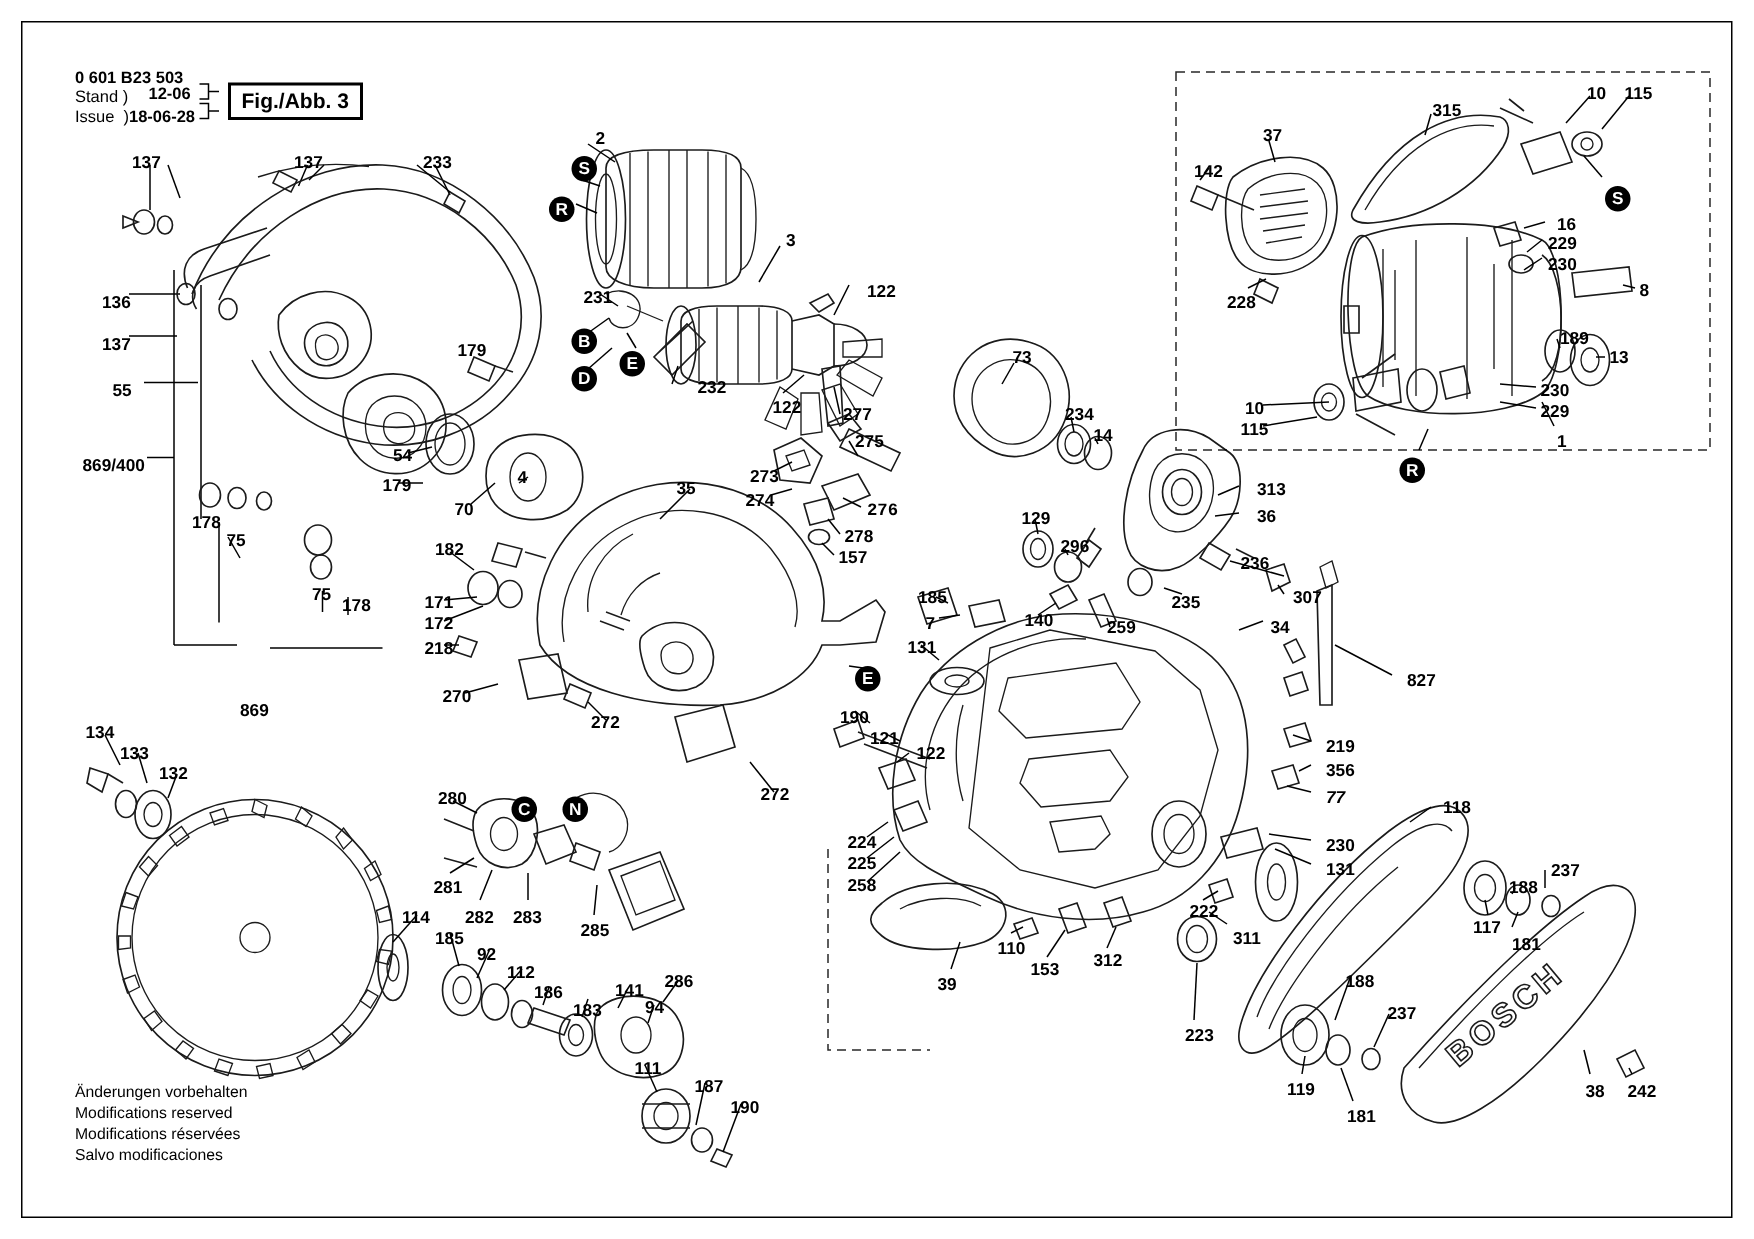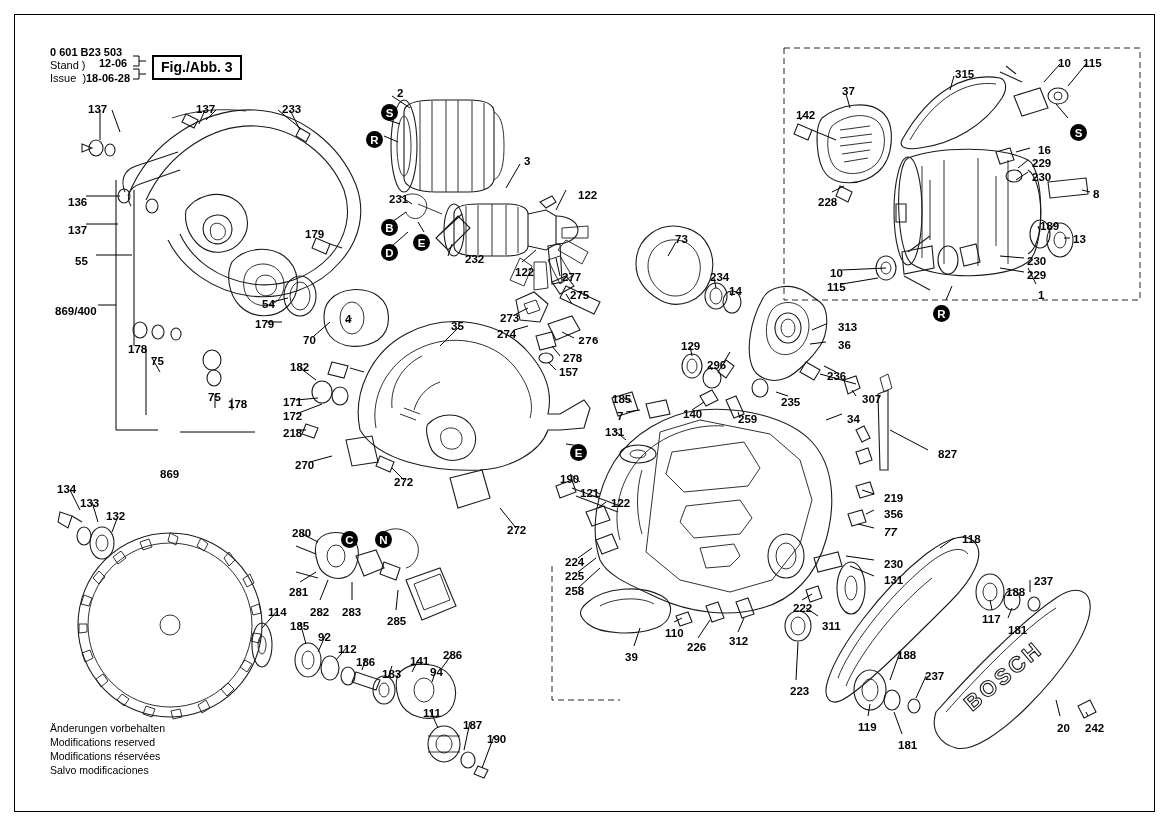--- a/index.html
+++ b/index.html
@@ -510,41 +510,41 @@
       <div class="lbl" style="left: 738px; top: 413px;">259</div>
       <div class="lbl" style="left: 605px; top: 426px;">131</div>
       <div class="lbl" style="left: 560px; top: 473px;">190</div>
       <div class="lbl" style="left: 580px; top: 487px;">121</div>
       <div class="lbl" style="left: 611px; top: 497px;">122</div>
       <div class="lbl" style="left: 565px; top: 556px;">224</div>
       <div class="lbl" style="left: 565px; top: 570px;">225</div>
       <div class="lbl" style="left: 565px; top: 585px;">258</div>
       <div class="lbl" style="left: 625px; top: 651px;">39</div>
       <div class="lbl" style="left: 665px; top: 627px;">110</div>
-      <div class="lbl" style="left: 687px; top: 641px;">226</div>
+      <div class="lbl" style="left: 687px; top: 641px;">153</div>
       <div class="lbl" style="left: 729px; top: 635px;">312</div>
       <div class="lbl" style="left: 793px; top: 602px;">222</div>
       <div class="lbl" style="left: 822px; top: 620px;">311</div>
       <div class="lbl" style="left: 790px; top: 685px;">223</div>
       <div class="lbl" style="left: 938px; top: 448px;">827</div>
       <div class="lbl" style="left: 884px; top: 492px;">219</div>
       <div class="lbl" style="left: 884px; top: 508px;">356</div>
       <div class="lbl" style="left: 884px; top: 526px; font-style: italic;">77</div>
       <div class="lbl" style="left: 884px; top: 558px;">230</div>
       <div class="lbl" style="left: 884px; top: 574px;">131</div>
       <div class="lbl" style="left: 962px; top: 533px;">118</div>
       <div class="lbl" style="left: 982px; top: 613px;">117</div>
       <div class="lbl" style="left: 1006px; top: 586px;">188</div>
       <div class="lbl" style="left: 1034px; top: 575px;">237</div>
       <div class="lbl" style="left: 1008px; top: 624px;">181</div>
       <div class="lbl" style="left: 897px; top: 649px;">188</div>
       <div class="lbl" style="left: 925px; top: 670px;">237</div>
       <div class="lbl" style="left: 858px; top: 721px;">119</div>
       <div class="lbl" style="left: 898px; top: 739px;">181</div>
-      <div class="lbl" style="left: 1057px; top: 722px;">20</div>
+      <div class="lbl" style="left: 1057px; top: 722px;">38</div>
       <div class="lbl" style="left: 1085px; top: 722px;">242</div>
       <div class="lbl" style="left: 796px; top: 109px;">142</div>
       <div class="lbl" style="left: 842px; top: 85px;">37</div>
       <div class="lbl" style="left: 955px; top: 68px;">315</div>
       <div class="lbl" style="left: 1058px; top: 57px;">10</div>
       <div class="lbl" style="left: 1083px; top: 57px;">115</div>
       <div class="lbl" style="left: 1038px; top: 144px;">16</div>
       <div class="lbl" style="left: 1032px; top: 157px;">229</div>
       <div class="lbl" style="left: 1032px; top: 171px;">230</div>
       <div class="lbl" style="left: 818px; top: 196px;">228</div>

